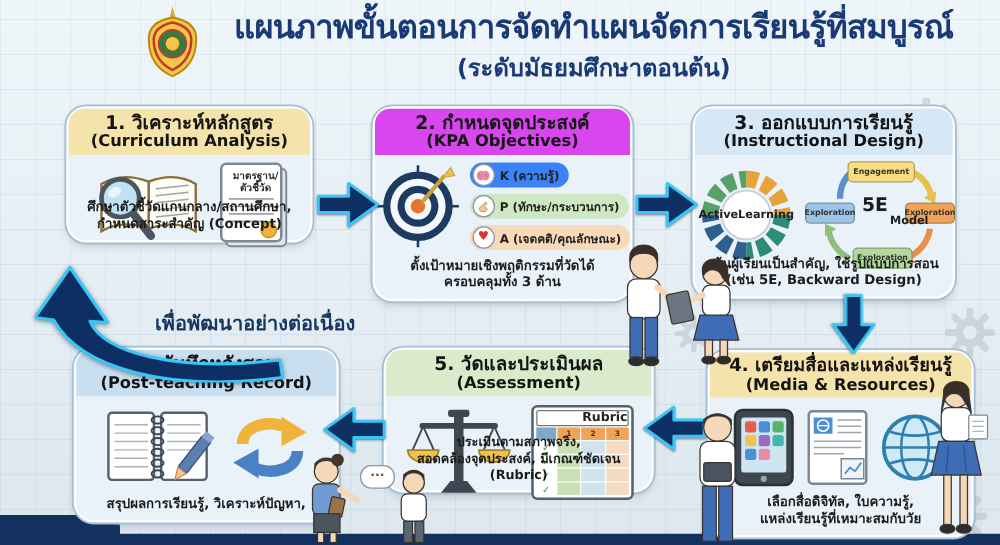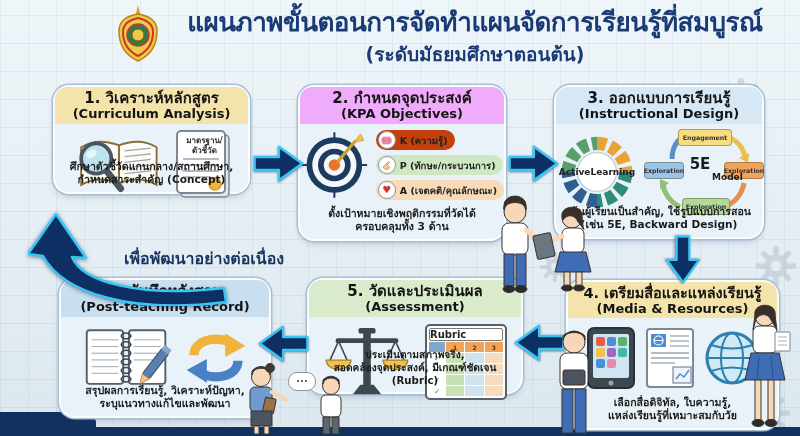--- a/index.html
+++ b/index.html
@@ -19,57 +19,57 @@
   .hdr{position:absolute;left:0;top:0;width:800px;z-index:6;}
   .logo{position:absolute;left:112px;top:5px;}
   .titles{position:absolute;left:165px;top:8px;width:620px;text-align:center;color:#1a3a75;}
   .t1{font-size:26px;font-weight:800;letter-spacing:-.5px;line-height:1.15;}
   .t2{font-size:19px;font-weight:800;margin-top:1px;}
 
   
   .step{position:absolute;background:#e9f2f8;border-radius:14px;z-index:4;
     box-shadow:0 0 0 2px #fbfdfe,0 0 0 3.5px #a7bfd2,0 4px 7px rgba(40,70,110,.28);}
   .step-head{border-radius:12px 12px 0 0;text-align:center;padding:3px 2px 2px;color:#141414;}
-  .h-yellow{background:#f4e3ab;} .h-orange{background:#f0abfc;} .h-blue{background:#d6e7f5;}
+  .h-yellow{background:#f4e3ab;} .h-orange{background:#d946ef;} .h-blue{background:#d6e7f5;}
   .h-green{background:#d9ebcb;} .h-lblue{background:#c9dff0;}
   .st{font-size:15px;font-weight:800;line-height:1.15;}
   .ss{font-size:13px;font-weight:800;line-height:1.1;}
   .step-desc{position:absolute;left:4px;right:4px;bottom:5px;text-align:center;
     font-size:10.6px;font-weight:700;color:#1b1b1b;line-height:1.28;}
   .icon-row{position:absolute;left:0;right:0;display:flex;justify-content:center;align-items:center;}
 
   
   .doc1{position:relative;}
   .doc-label{position:absolute;left:8px;top:7px;right:4px;text-align:center;
     font-size:8px;font-weight:700;color:#2a2a2a;line-height:1.2;}
   
   .pills{display:flex;flex-direction:column;gap:5px;}
   .pill{display:flex;align-items:center;gap:4px;border-radius:11px;padding:1px 7px 1px 2px;
     font-size:9.5px;font-weight:800;color:#202020;width:max-content;}
-  .p-k{background:#c2410c;} .p-p{background:#cfe8c4;} .p-a{background:#f8d9b8;}
+  .p-k{background:#3b82f6;} .p-p{background:#cfe8c4;} .p-a{background:#f8d9b8;}
   .pill-ic{width:16px;height:16px;border-radius:50%;background:#fff;border:1px solid #8a98a5;
     display:flex;align-items:center;justify-content:center;font-size:10px;line-height:1;}
   .heart{color:#d6372f;font-weight:900;}
   
   .al-wrap{position:relative;width:82px;height:82px;}
   .al-txt{position:absolute;inset:0;display:flex;flex-direction:row;align-items:center;
     justify-content:center;font-size:9px;font-weight:800;color:#222;line-height:1.15;}
   .cycle{position:relative;width:118px;height:86px;}
   .cnode{position:absolute;border-radius:4px;font-size:6.3px;font-weight:700;color:#333;
     display:flex;align-items:center;justify-content:center;border:1px solid rgba(90,80,40,.45);}
   .c-top{left:34px;top:0;width:52px;height:15px;background:#f7dd80;}
   .c-right{left:80px;top:33px;width:38px;height:15px;background:#f0a45a;}
   .c-bottom{left:38px;top:69px;width:46px;height:15px;background:#b2d99c;}
   .c-left{left:0;top:33px;width:38px;height:15px;background:#9cc3e8;}
   .c-center{position:absolute;left:40px;top:28px;width:32px;text-align:center;color:#1c1c1c;}
   .c5e{font-size:15px;font-weight:800;line-height:1;}
   .cmodel{font-size:9px;font-weight:700;padding-left:28px;}
   
   .rubric{width:74px;background:#fdfdfb;border:2px solid #55606a;border-radius:5px;padding:2px;}
-  .rub-title{text-align:left;font-size:10px;font-weight:800;color:#222;border:1px solid #777;
+  .rub-title{text-align:right;font-size:10px;font-weight:800;color:#222;border:1px solid #777;
     border-radius:2px;margin-bottom:1px;background:#fff;}
   .rub-grid{display:grid;grid-template-columns:16px 1fr 1fr 1fr;gap:1px;}
   .rc{height:10px;font-size:6px;display:flex;align-items:center;justify-content:center;font-weight:700;}
   .rc-h0{background:#7fa8cc;} .rc-h{background:#f0a45a;color:#5a2d00;}
   .rc-chk{background:#fff;color:#2e9e4f;font-size:8px;font-weight:900;}
   .rc-g{background:#c8e0b4;} .rc-b{background:#cfe3ef;} .rc-o{background:#f5dcc0;}
 
   
   .blk-arrow{position:absolute;z-index:5;filter:drop-shadow(0 1px 1px rgba(5,25,60,.5));}
   .a-left{transform:scaleX(-1);}
@@ -438,21 +438,20 @@
       </svg>
       <svg width="66" height="62" viewBox="0 0 72 66">
         <path d="M12 30 C12 14 34 8 52 16" fill="none" stroke="#f0b43c" stroke-width="10"></path>
         <polygon points="46,6 68,20 46,32" fill="#f0b43c"></polygon>
         <path d="M60 36 C60 52 38 58 20 50" fill="none" stroke="#4a80c4" stroke-width="10"></path>
         <polygon points="26,60 4,46 26,34" fill="#4a80c4"></polygon>
       </svg>
     </div>
     <div class="step-desc">
       <div>สรุปผลการเรียนรู้, วิเคราะห์ปัญหา,</div>
-      <div>ระบุแนวทางแก้ไขและพัฒนา</div>
     </div>
   </section>
 
   <svg class="blk-arrow" style="left:250px;top:140px;" width="56" height="47" viewBox="0 0 60 50">
       <path d="M5 18 H31 V7 L56 25 L31 43 V32 H5 Z" fill="#0e2f63" stroke="#38c6f4" stroke-width="2.5" stroke-linejoin="round"></path>
     </svg>
   <svg class="blk-arrow" style="left:505px;top:140px;" width="56" height="47" viewBox="0 0 60 50">
       <path d="M5 18 H31 V7 L56 25 L31 43 V32 H5 Z" fill="#0e2f63" stroke="#38c6f4" stroke-width="2.5" stroke-linejoin="round"></path>
     </svg>
   <svg class="blk-arrow a-down" style="left:656px;top:236px;" width="54" height="46" viewBox="0 0 60 50">

